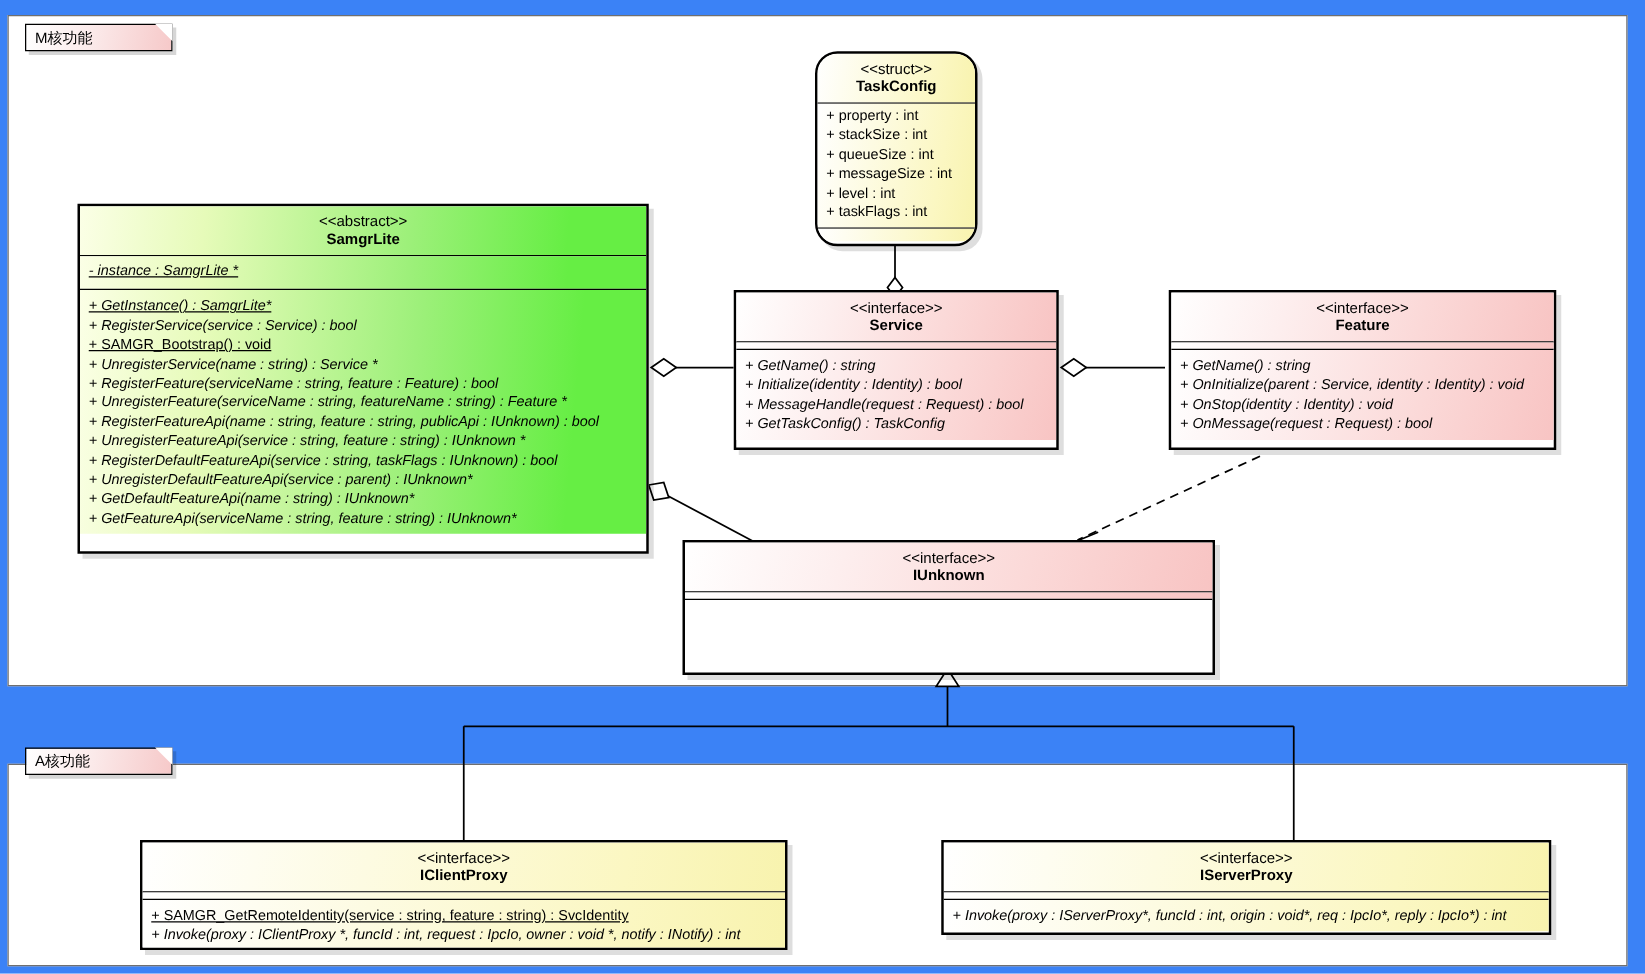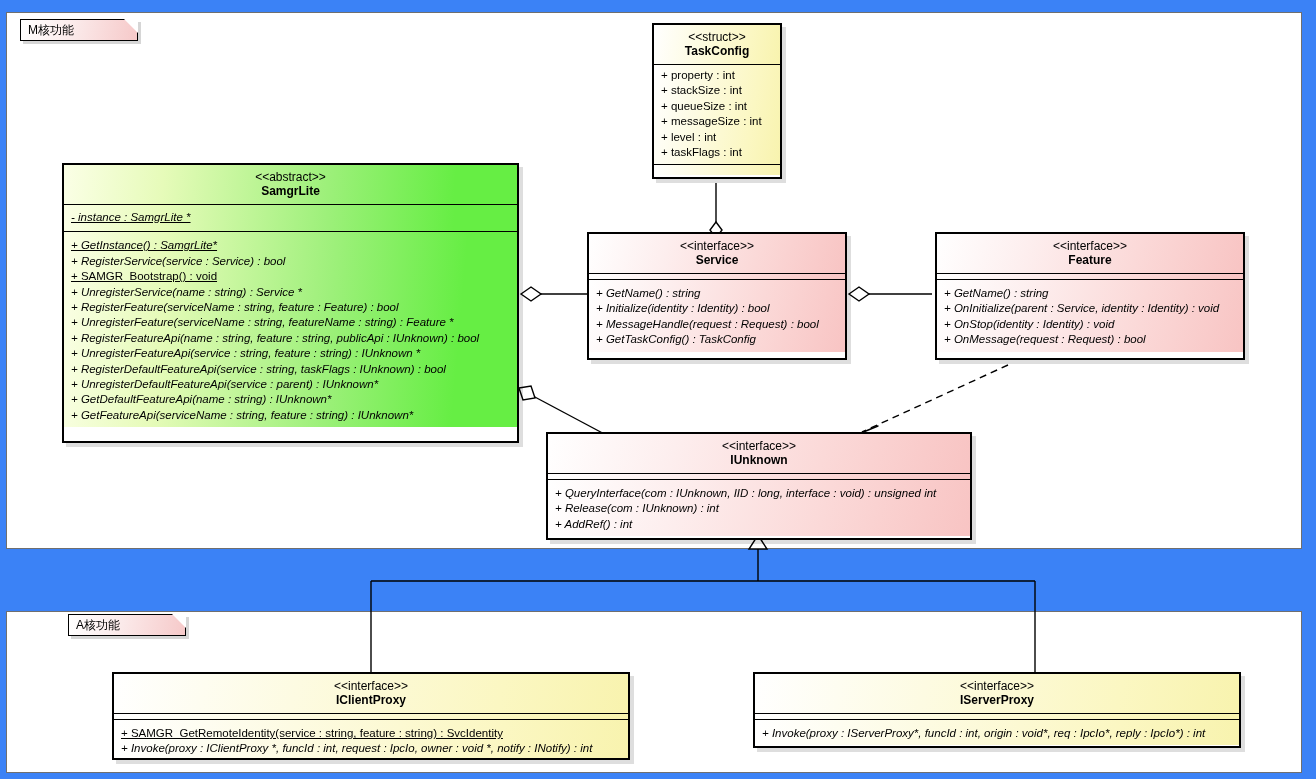--- a/index.html
+++ b/index.html
@@ -106,21 +106,21 @@
 
 <div id="stage">
 
   <div class="package" style="left:6px;top:12px;width:1296px;height:537px;"></div>
   <div class="pkg-tab" style="left:20px;top:19px;width:118px;height:22px;">
     <span>M核功能</span>
     <span class="dogear"></span>
   </div>
 
   <div class="package" style="left:6px;top:611px;width:1296px;height:162px;"></div>
-  <div class="pkg-tab" style="left:20px;top:614px;width:118px;height:22px;margin-left:48px;">
+  <div class="pkg-tab" style="left:20px;top:598px;width:118px;height:22px;">
     <span>A核功能</span>
     <span class="dogear"></span>
   </div>
 
   <svg id="wires" viewBox="0 0 1316 779">
     <g stroke="#000" stroke-width="1.4" fill="none">
 
       <line x1="716" y1="183" x2="716" y2="222"></line>
 
       <line x1="532" y1="294" x2="587" y2="294"></line>
@@ -145,21 +145,21 @@
     <g stroke="#000" stroke-width="1.4" fill="none">
       <line x1="1008" y1="365" x2="862" y2="432" stroke-dasharray="7,5"></line>
       <path d="M 878 426 L 861 433 L 871 443" stroke-linecap="round" stroke-linejoin="round"></path>
     </g>
 
     <g stroke="#000" stroke-width="1.4" fill="#ffffff">
       <polygon points="758,535 767,549 749,549"></polygon>
     </g>
   </svg>
 
-  <div class="umlbox t-yellow" style="left:652px;top:23px;width:130px;height:156px;">
+  <div class="umlbox t-yellow" style="left:652px;top:41px;width:130px;height:156px;border-radius:18px;">
     <div class="head">
       <div class="stereo">&lt;&lt;struct&gt;&gt;</div>
       <div class="cname">TaskConfig</div>
     </div>
     <div class="sep"></div>
     <div class="compart">
       <div class="mem plain">+ property : int</div>
       <div class="mem plain">+ stackSize : int</div>
       <div class="mem plain">+ queueSize : int</div>
       <div class="mem plain">+ messageSize : int</div>
@@ -229,25 +229,20 @@
   </div>
 
   <div class="umlbox t-pink" style="left:546px;top:432px;width:426px;height:108px;">
     <div class="head">
       <div class="stereo">&lt;&lt;interface&gt;&gt;</div>
       <div class="cname">IUnknown</div>
     </div>
     <div class="sep"></div>
     <div class="compart" style="height:5px;padding:0;"></div>
     <div class="sep"></div>
-    <div class="compart gap">
-      <div class="mem ital">+ QueryInterface(com : IUnknown, IID : long, interface : void) : unsigned int</div>
-      <div class="mem ital">+ Release(com : IUnknown) : int</div>
-      <div class="mem ital">+ AddRef() : int</div>
-    </div>
   </div>
 
   <div class="umlbox t-yellow" style="left:112px;top:672px;width:518px;height:88px;">
     <div class="head">
       <div class="stereo">&lt;&lt;interface&gt;&gt;</div>
       <div class="cname">IClientProxy</div>
     </div>
     <div class="sep"></div>
     <div class="compart" style="height:5px;padding:0;"></div>
     <div class="sep"></div>

